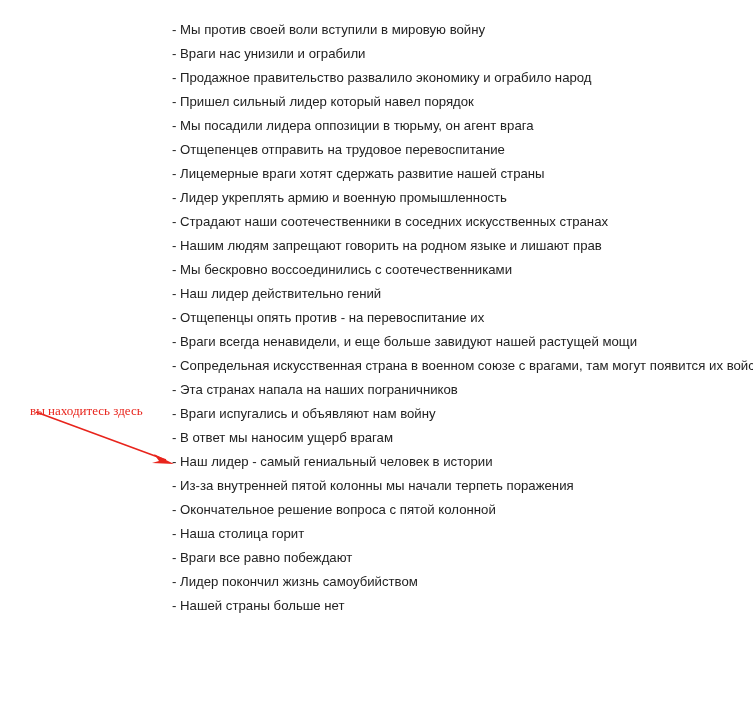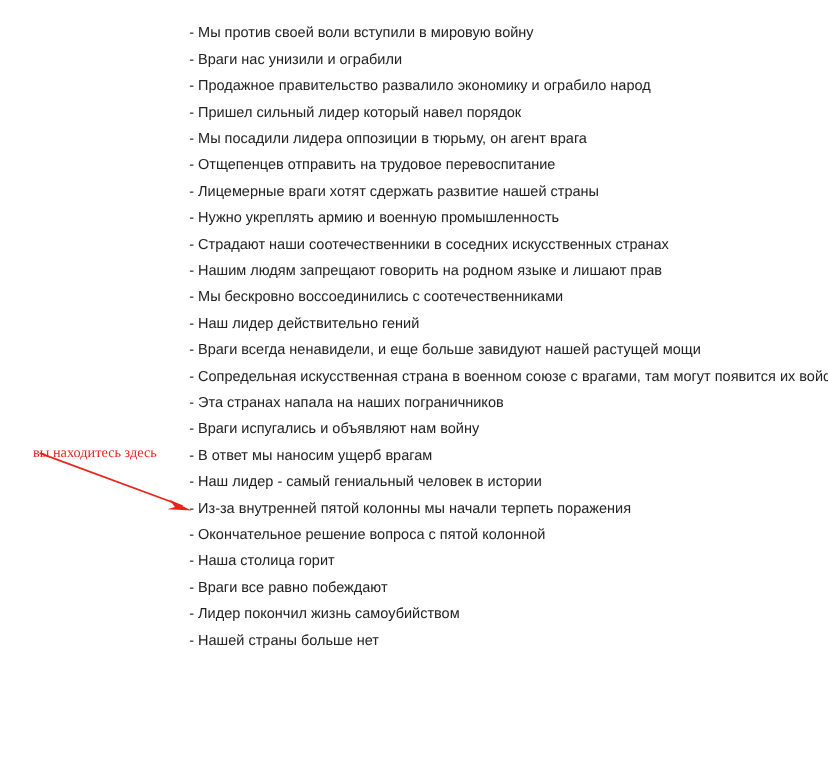--- a/index.html
+++ b/index.html
@@ -57,25 +57,26 @@
 <div id="page">
 
   <div class="list">
       <div class="list-item">- Мы против своей воли вступили в мировую войну</div>
       <div class="list-item">- Враги нас унизили и ограбили</div>
       <div class="list-item">- Продажное правительство развалило экономику и ограбило народ</div>
       <div class="list-item">- Пришел сильный лидер который навел порядок</div>
       <div class="list-item">- Мы посадили лидера оппозиции в тюрьму, он агент врага</div>
       <div class="list-item">- Отщепенцев отправить на трудовое перевоспитание</div>
       <div class="list-item">- Лицемерные враги хотят сдержать развитие нашей страны</div>
-      <div class="list-item">- Нужно укреплять армию и военную промышленность</div>
+      <div class="list-item">- Лидер укреплять армию и военную промышленность</div>
       <div class="list-item">- Страдают наши соотечественники в соседних искусственных странах</div>
       <div class="list-item">- Нашим людям запрещают говорить на родном языке и лишают прав</div>
       <div class="list-item">- Мы бескровно воссоединились с соотечественниками</div>
       <div class="list-item">- Наш лидер действительно гений</div>
+      <div class="list-item">- Отщепенцы опять против - на перевоспитание их</div>
       <div class="list-item">- Враги всегда ненавидели, и еще больше завидуют нашей растущей мощи</div>
       <div class="list-item">- Сопредельная искусственная страна в военном союзе с врагами, там могут появится их войска</div>
       <div class="list-item">- Эта странах напала на наших пограничников</div>
       <div class="list-item">- Враги испугались и объявляют нам войну</div>
       <div class="list-item">- В ответ мы наносим ущерб врагам</div>
       <div class="list-item">- Наш лидер - самый гениальный человек в истории</div>
       <div class="list-item">- Из-за внутренней пятой колонны мы начали терпеть поражения</div>
       <div class="list-item">- Окончательное решение вопроса с пятой колонной</div>
       <div class="list-item">- Наша столица горит</div>
       <div class="list-item">- Враги все равно побеждают</div>

